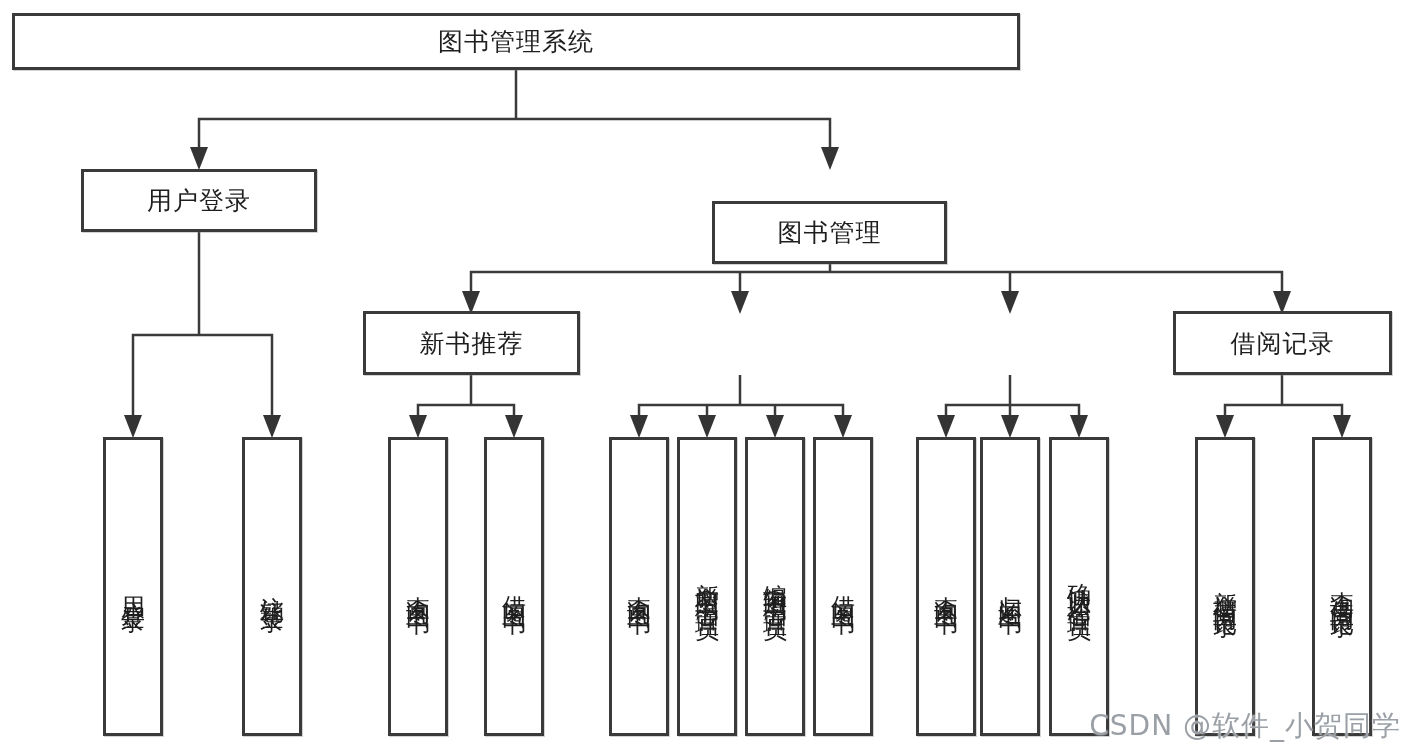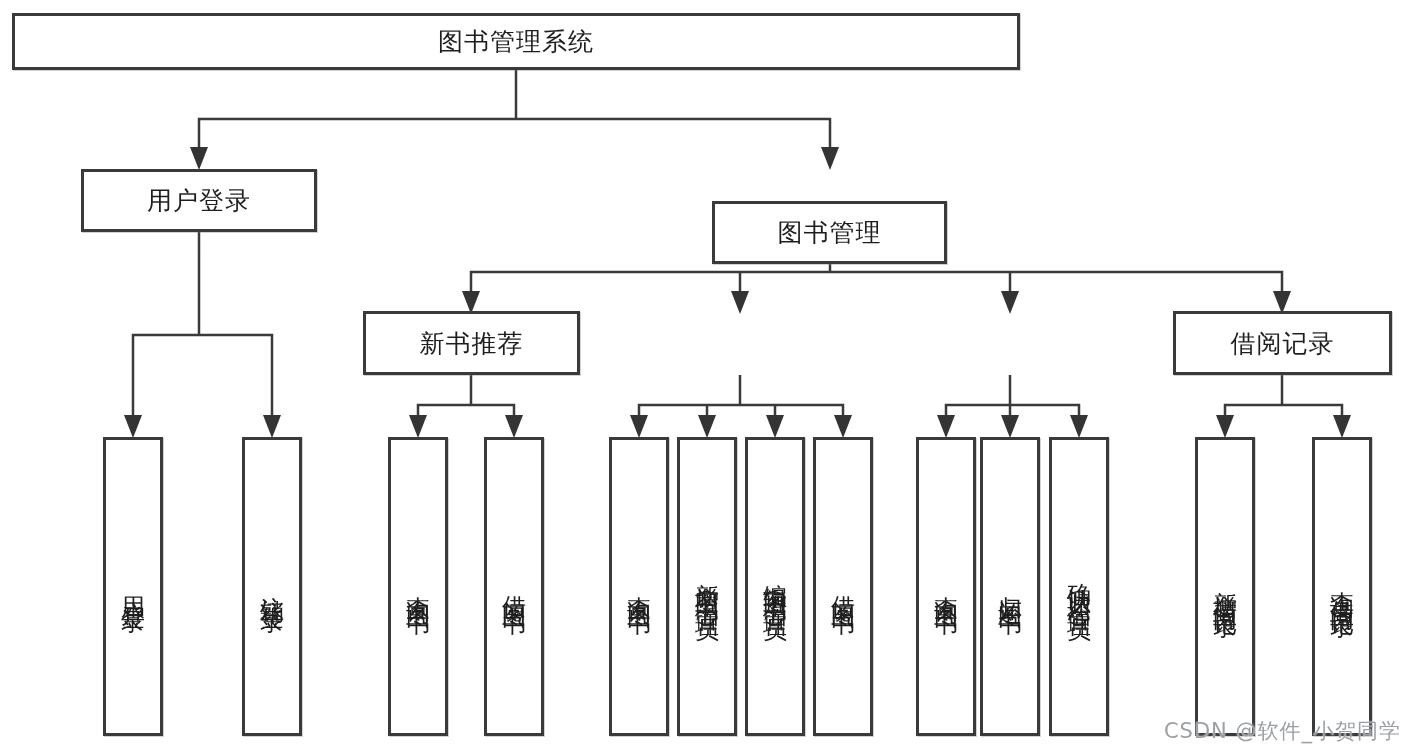--- a/index.html
+++ b/index.html
@@ -65,21 +65,21 @@
     font-size: 24px;
     letter-spacing: 5px;
     line-height: 1;
     color: #1e1e1e;
     white-space: nowrap;
   }
   #watermark {
     position: absolute;
     right: 4px;
     bottom: 2px;
-    font-size: 21px;
+    font-size: 28px;
     color: #9aa0a6;
     letter-spacing: 1px;
     z-index: 5;
     text-shadow: 0 0 2px #ffffff;
   }
 </style>
 </head>
 <body>
 
 <div id="stage">

